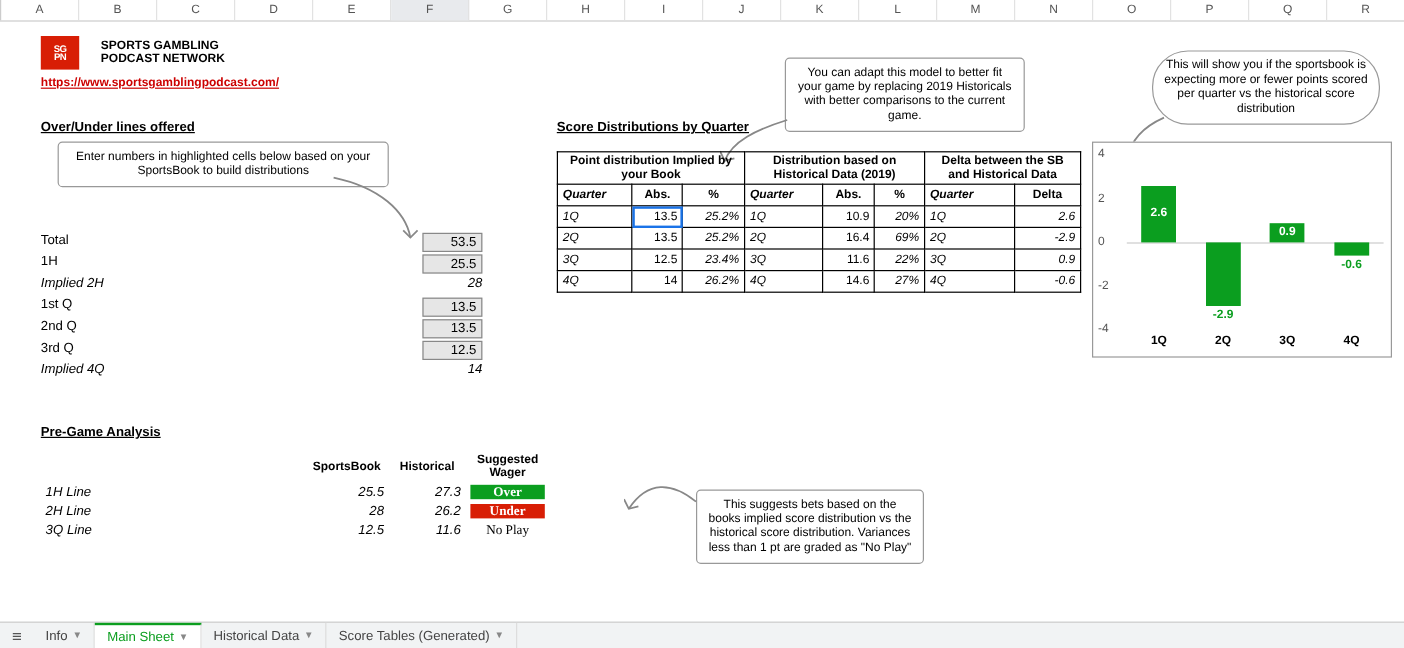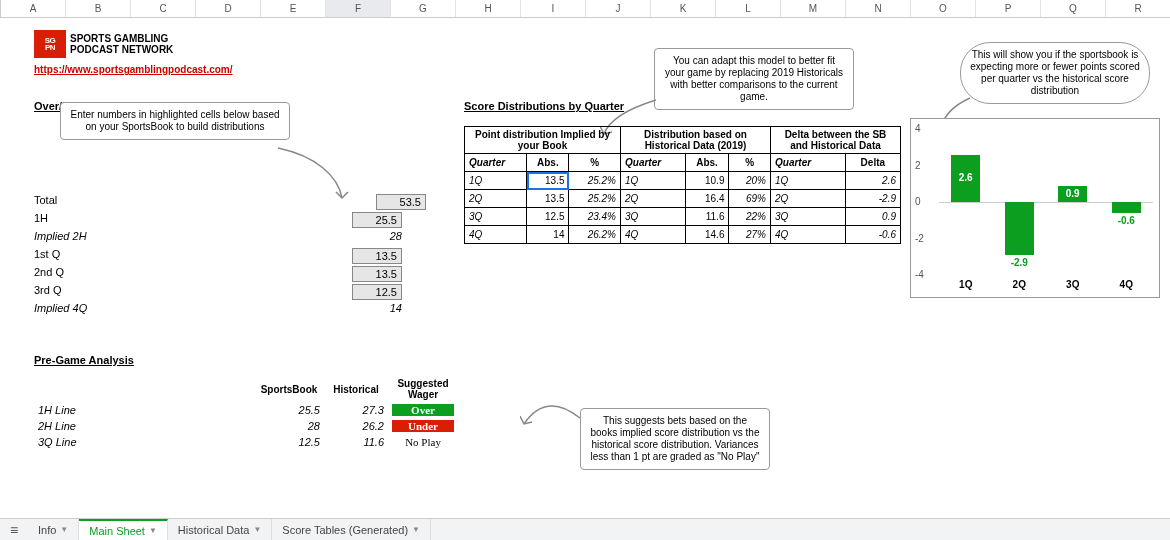--- a/index.html
+++ b/index.html
@@ -7,21 +7,21 @@
 
   
   .col-headers { display: flex; height: 18px; border-bottom: 1px solid #ccc; background: #fff; }
   .col-headers .rowh { width: 20px; border-right: 1px solid #ccc; }
   .col-headers .ch { flex: 0 0 65px; border-right: 1px solid #e2e2e2; text-align: center; line-height: 18px; font-size: 10px; color: #555; }
   .col-headers .ch.sel { background: #e8eaed; }
 
   .sheet-area { position: absolute; top: 18px; left: 20px; right: 0; bottom: 22px; }
 
   
-  .logo-wrap { position: absolute; top: 12px; left: 14px; display: flex; align-items: center; gap: 4px; }
+  .logo-wrap { position: absolute; top: 12px; left: 14px; display: flex; align-items: center; gap: 18px; }
   .logo-mark { width: 32px; height: 28px; background: #d81e05; color: #fff; font-weight: 900; font-size: 8px; display: flex; flex-direction: column; justify-content: center; align-items: center; line-height: 7px; letter-spacing: -0.5px;}
   .logo-text { font-size: 10px; font-weight: 900; line-height: 11px; }
   .url-link { position: absolute; top: 46px; left: 14px; color: #c00; text-decoration: underline; font-size: 10px; font-weight: 700; }
 
   .section-title { position: absolute; font-weight: 700; text-decoration: underline; font-size: 11px; }
 
   .note-bubble { background: #fff; border: 1px solid #999; border-radius: 4px; padding: 6px 8px; text-align: center; font-size: 10px; line-height: 12px; position: absolute; }
   .arrow-svg { position: absolute; stroke: #888; fill: none; stroke-width: 1.5; }
 
   
@@ -101,21 +101,21 @@
       <div>SPORTS GAMBLING</div>
       <div>PODCAST NETWORK</div>
     </div>
   </div>
   <a class="url-link">https://www.sportsgamblingpodcast.com/</a>
 
   <div class="section-title" style="top:82px; left:14px;">Over/Under lines offered</div>
   <div class="section-title" style="top:82px; left:444px;">Score Distributions by Quarter</div>
   <div class="section-title" style="top:336px; left:14px;">Pre-Game Analysis</div>
 
-  <div class="note-bubble" style="top:84px; left:28px; width:230px;margin-left:12px;">Enter numbers in highlighted cells below based on your SportsBook to build distributions</div>
+  <div class="note-bubble" style="top:100px; left:28px; width:276px;">Enter numbers in highlighted cells below based on your SportsBook to build distributions</div>
   <svg class="arrow-svg" style="top:128px; left:256px; width:80px; height:60px;">
       <path d="M2 2 C 40 10, 62 30, 66 52"></path>
       <path d="M60 46 L66 52 L72 46"></path>
     </svg>
 
   <div class="note-bubble" style="top:30px; left:634px; width:200px;">You can adapt this model to better fit your game by replacing 2019 Historicals with better comparisons to the current game.</div>
   <svg class="arrow-svg" style="top:80px; left:580px; width:60px; height:40px;">
       <path d="M56 2 C 30 10, 10 20, 4 36"></path>
       <path d="M0 28 L4 36 L12 34"></path>
     </svg>
@@ -127,21 +127,21 @@
     </svg>
 
   <div class="note-bubble" style="top:390px; left:560px; width:190px;">This suggests bets based on the books implied score distribution vs the historical score distribution. Variances less than 1 pt are graded as "No Play"</div>
   <svg class="arrow-svg" style="top:376px; left:500px; width:64px; height:40px;">
       <path d="M60 24 C 40 8, 20 6, 4 30"></path>
       <path d="M0 22 L4 30 L12 28"></path>
     </svg>
 
   <div id="inputs-container">
       <div class="lbl" style="top: 176px; left: 14px;">Total</div>
-      <div class="input-cell" style="top: 176px; left: 332px; margin-left: 24px;">53.5</div>
+      <div class="input-cell" style="top: 176px; left: 332px;">53.5</div>
       <div class="lbl" style="top: 194px; left: 14px;">1H</div>
       <div class="input-cell" style="top: 194px; left: 332px;">25.5</div>
       <div class="lbl i" style="top: 212px; left: 14px;">Implied 2H</div>
       <div class="plain-right" style="top: 212px; left: 332px; font-style: italic;">28</div>
       <div class="lbl" style="top: 230px; left: 14px;">1st Q</div>
       <div class="input-cell" style="top: 230px; left: 332px;">13.5</div>
       <div class="lbl" style="top: 248px; left: 14px;">2nd Q</div>
       <div class="input-cell" style="top: 248px; left: 332px;">13.5</div>
       <div class="lbl" style="top: 266px; left: 14px;">3rd Q</div>
       <div class="input-cell" style="top: 266px; left: 332px;">12.5</div>

